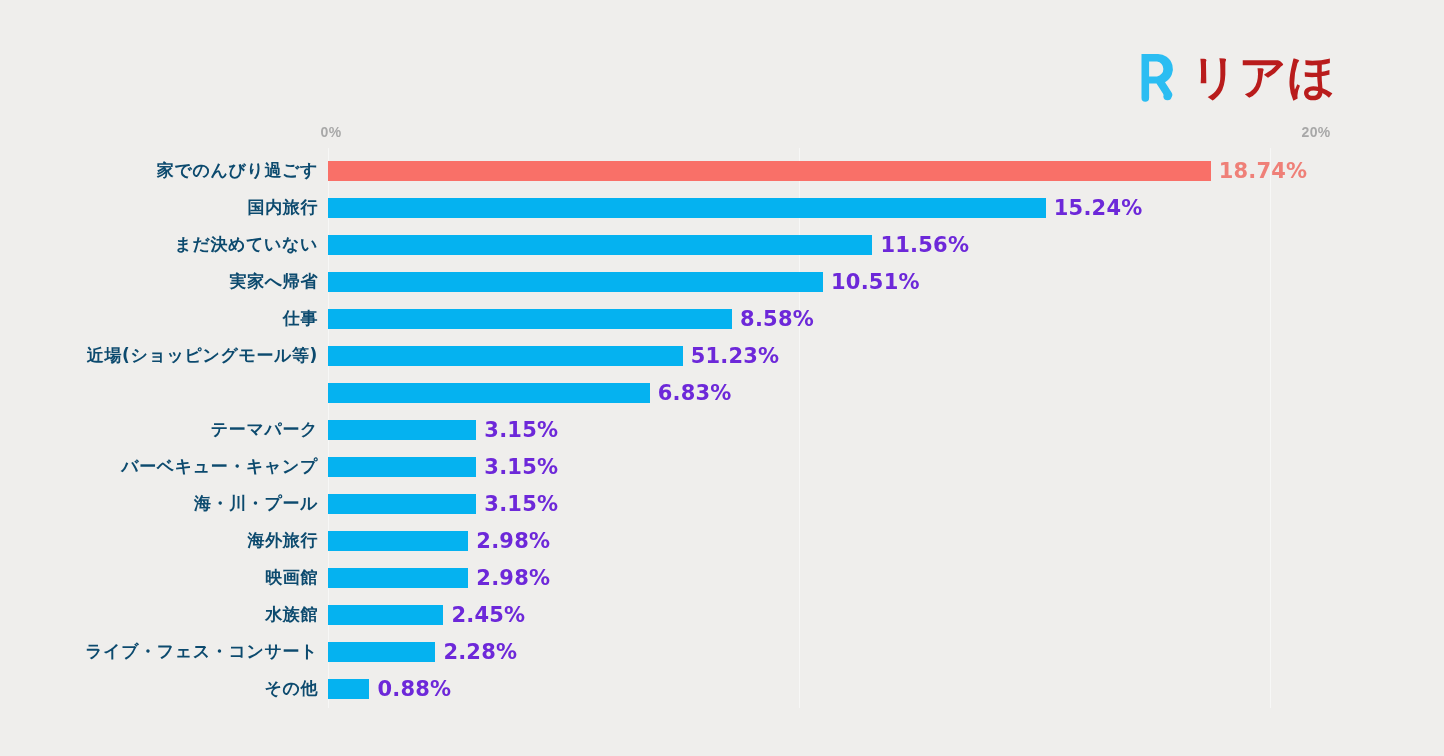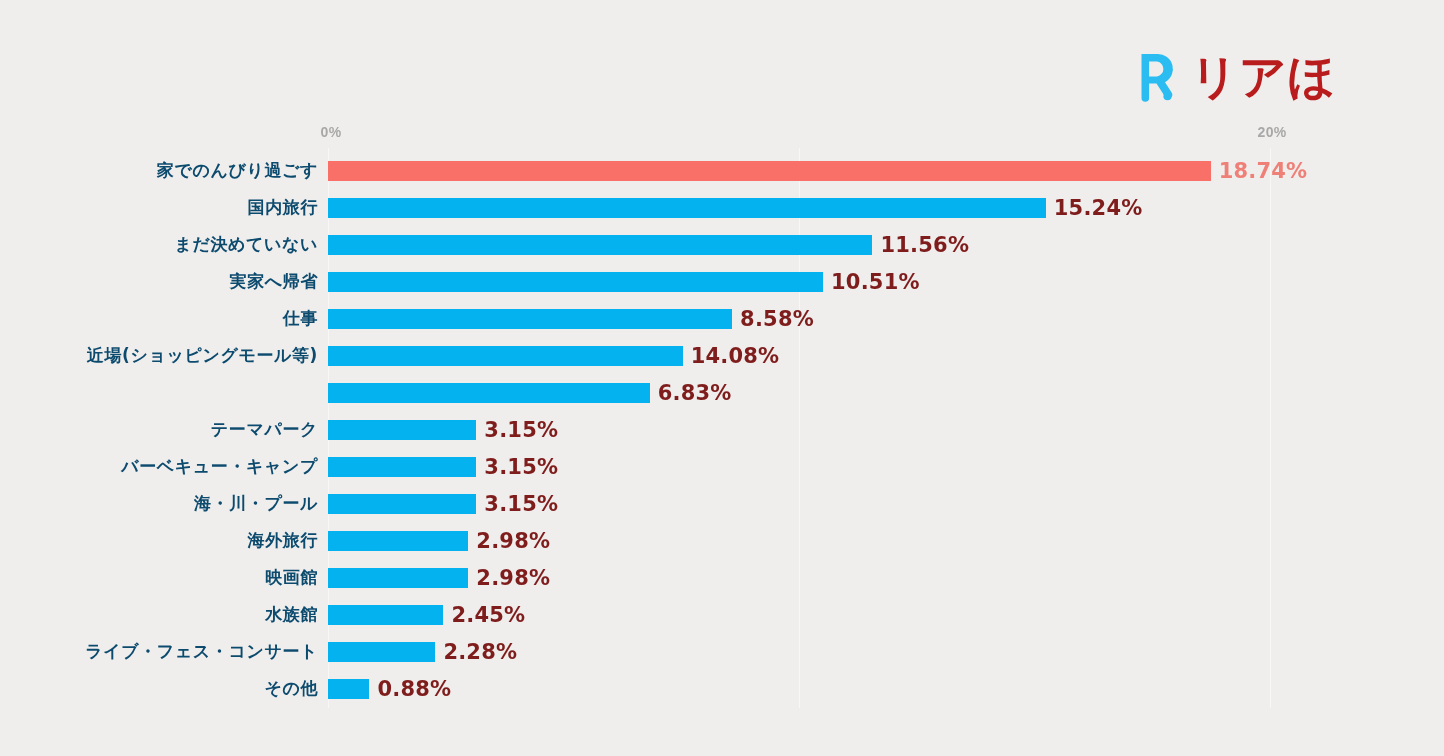--- a/index.html
+++ b/index.html
@@ -121,21 +121,21 @@
   .bar {
     height: 20px;
     background: #05b2f0;
     display: block;
   }
   .row.highlight .bar { background: #f97068; }
   .bar-value {
     margin-left: 8px;
     font-size: 21px;
     font-weight: 700;
-    color: #7f1d1d;
+    color: #6d28d9;
     white-space: nowrap;
     letter-spacing: 0.2px;
     line-height: 1;
     font-family: "DejaVu Sans", "Liberation Sans", sans-serif;
   }
   .row.highlight .bar-value { color: #ef8078; }
 </style>
 </head>
 <body>
 
@@ -152,21 +152,21 @@
     <span class="logo-text">リアほ</span>
   </div>
 
   <div class="plot">
     <div class="axis-labels" id="axis-labels">
         <div class="gridline" style="left: 328px;"></div>
         <div class="axis-tick" style="left: 331px;">0%</div>
         <div class="gridline" style="left: 799px;"></div>
         <div class="axis-tick" style="left: 802px; margin-top: 40px;">10%</div>
         <div class="gridline" style="left: 1270px;"></div>
-        <div class="axis-tick" style="left: 1272px;">20%</div>
+        <div class="axis-tick" style="left: 1316px;">20%</div>
       </div>
     <div class="rows" id="rows">
         <div class="row highlight">
           <div class="row-label">家でのんびり過ごす</div>
           <div class="bar-wrap">
             <div class="bar" style="width: 882.654px;"></div>
             <div class="bar-value">18.74%</div>
           </div>
         </div>
         <div class="row">
@@ -194,21 +194,21 @@
           <div class="row-label">仕事</div>
           <div class="bar-wrap">
             <div class="bar" style="width: 404.118px;"></div>
             <div class="bar-value">8.58%</div>
           </div>
         </div>
         <div class="row">
           <div class="row-label">近場(ショッピングモール等)</div>
           <div class="bar-wrap">
             <div class="bar" style="width: 354.663px;"></div>
-            <div class="bar-value">14.08%</div>
+            <div class="bar-value">51.23%</div>
           </div>
         </div>
         <div class="row">
           <div class="bar-wrap">
             <div class="bar" style="width: 321.693px;"></div>
             <div class="bar-value">6.83%</div>
           </div>
         </div>
         <div class="row">
           <div class="row-label">テーマパーク</div>

